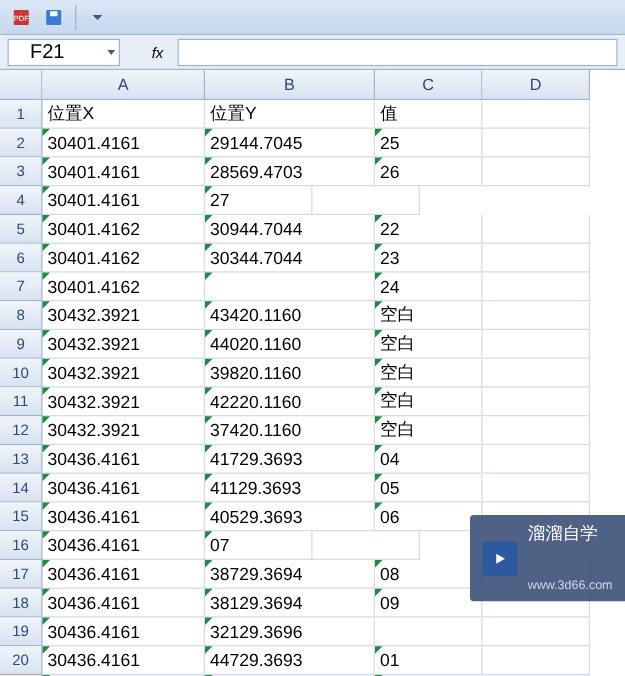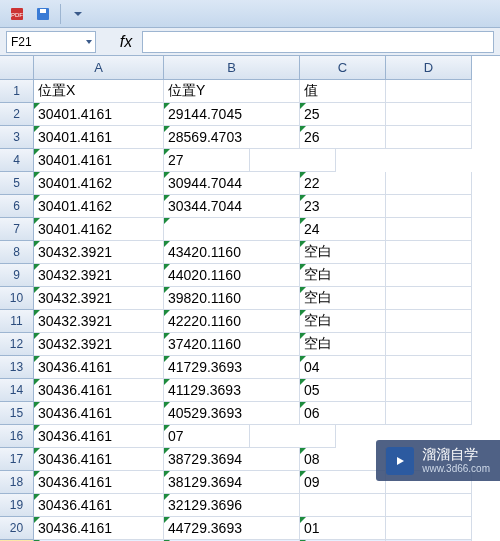--- a/index.html
+++ b/index.html
@@ -4,24 +4,24 @@
   <style>
     * { margin: 0; padding: 0; box-sizing: border-box; }
     body { font-family: Arial, "Microsoft YaHei", sans-serif; font-size: 13px; background: #fff; width: 500px; height: 541px; overflow: hidden; position: relative; }
     
     .toolbar { background: linear-gradient(#dbe7f5, #c5d8ed); height: 28px; border-bottom: 1px solid #9db5d1; display: flex; align-items: center; padding: 0 6px; gap: 4px; }
     .tb-btn { width: 22px; height: 22px; display: inline-flex; align-items: center; justify-content: center; border: 1px solid transparent; border-radius: 2px; }
     .tb-btn svg { width: 16px; height: 16px; }
     .tb-sep { width: 1px; height: 20px; background: #9db5d1; margin: 0 2px; }
     
     .namebar { background: #e8eef6; height: 28px; border-bottom: 1px solid #9db5d1; display: flex; align-items: center; }
-    .namebox { width: 90px; height: 22px; background: #fff; border: 1px solid #9db5d1; margin-left: 6px; display: flex; align-items: center; padding: 0 4px; font-size: 12px; position: relative; }
+    .namebox { width: 90px; height: 22px; background: #fff; border: 1px solid #9db5d1; margin-left: 6px; display: flex; align-items: center; padding: 0 17px; font-size: 16px; position: relative; }
     .namebox-drop { position: absolute; right: 2px; top: 50%; transform: translateY(-50%); }
     .fx-area { display: flex; align-items: center; gap: 6px; margin-left: 20px; }
-    .fx-btn { width: 20px; height: 20px; display: flex; align-items: center; justify-content: center; font-style: italic; font-size: 16px; }
+    .fx-btn { width: 20px; height: 20px; display: flex; align-items: center; justify-content: center; font-style: italic; font-size: 12px; }
     .formula-bar { flex: 1; height: 22px; background: #fff; border: 1px solid #9db5d1; margin: 0 6px; }
     
     .grid { display: flex; flex-direction: column; }
     .col-headers { display: flex; height: 24px; }
     .corner { width: 34px; background: linear-gradient(#f0f4fa, #d8e3f0); border-right: 1px solid #9db5d1; border-bottom: 1px solid #9db5d1; }
     .col-h { background: linear-gradient(#f0f4fa, #d8e3f0); border-right: 1px solid #9db5d1; border-bottom: 1px solid #9db5d1; display: flex; align-items: center; justify-content: center; color: #2a4b7c; font-size: 13px; }
     .col-A { width: 130px; }
     .col-B { width: 136px; }
     .col-C { width: 86px; }
     .col-D { width: 86px; }
@@ -29,21 +29,21 @@
     .rows { display: flex; flex-direction: column; }
     .row { display: flex; height: 23px; }
     .row.selected .row-h { background: linear-gradient(#fce7a8, #f9d77a); }
     .row-h { width: 34px; background: linear-gradient(#f0f4fa, #d8e3f0); border-right: 1px solid #9db5d1; border-bottom: 1px solid #9db5d1; display: flex; align-items: center; justify-content: center; color: #2a4b7c; font-size: 12px; }
     .cell { border-right: 1px solid #d4dce8; border-bottom: 1px solid #d4dce8; display: flex; align-items: center; padding: 0 4px; font-size: 14px; position: relative; color: #000; }
     .cell .indicator { position: absolute; top: 0; left: 0; width: 0; height: 0; border-top: 6px solid #1e8b3e; border-right: 6px solid transparent; }
     .row.selected .cell { background: #e6f0ff; }
     
     .watermark { position: absolute; bottom: 60px; right: 0; display: flex; align-items: center; background: rgba(60,80,120,0.9); color: #fff; padding: 6px 10px; border-radius: 3px 0 0 3px; font-size: 14px; gap: 8px; }
     .wm-icon { width: 28px; height: 28px; background: #2c5aa0; border-radius: 3px; display: flex; align-items: center; justify-content: center; }
-    .wm-text { display: flex; flex-direction: column; line-height: 1.2; }
+    .wm-text { display: flex; flex-direction: column; line-height: 1.2; gap: 28px; }
     .wm-url { font-size: 10px; color: #cdd8e8; }
   </style>
 </head>
 <body>
 
 <div class="toolbar">
   <div class="tb-btn">
     <svg viewBox="0 0 16 16">
         <rect x="2" y="2" width="12" height="12" fill="#c33" rx="1"></rect>
         <text x="8" y="11" font-size="6" fill="#fff" text-anchor="middle">PDF</text>

